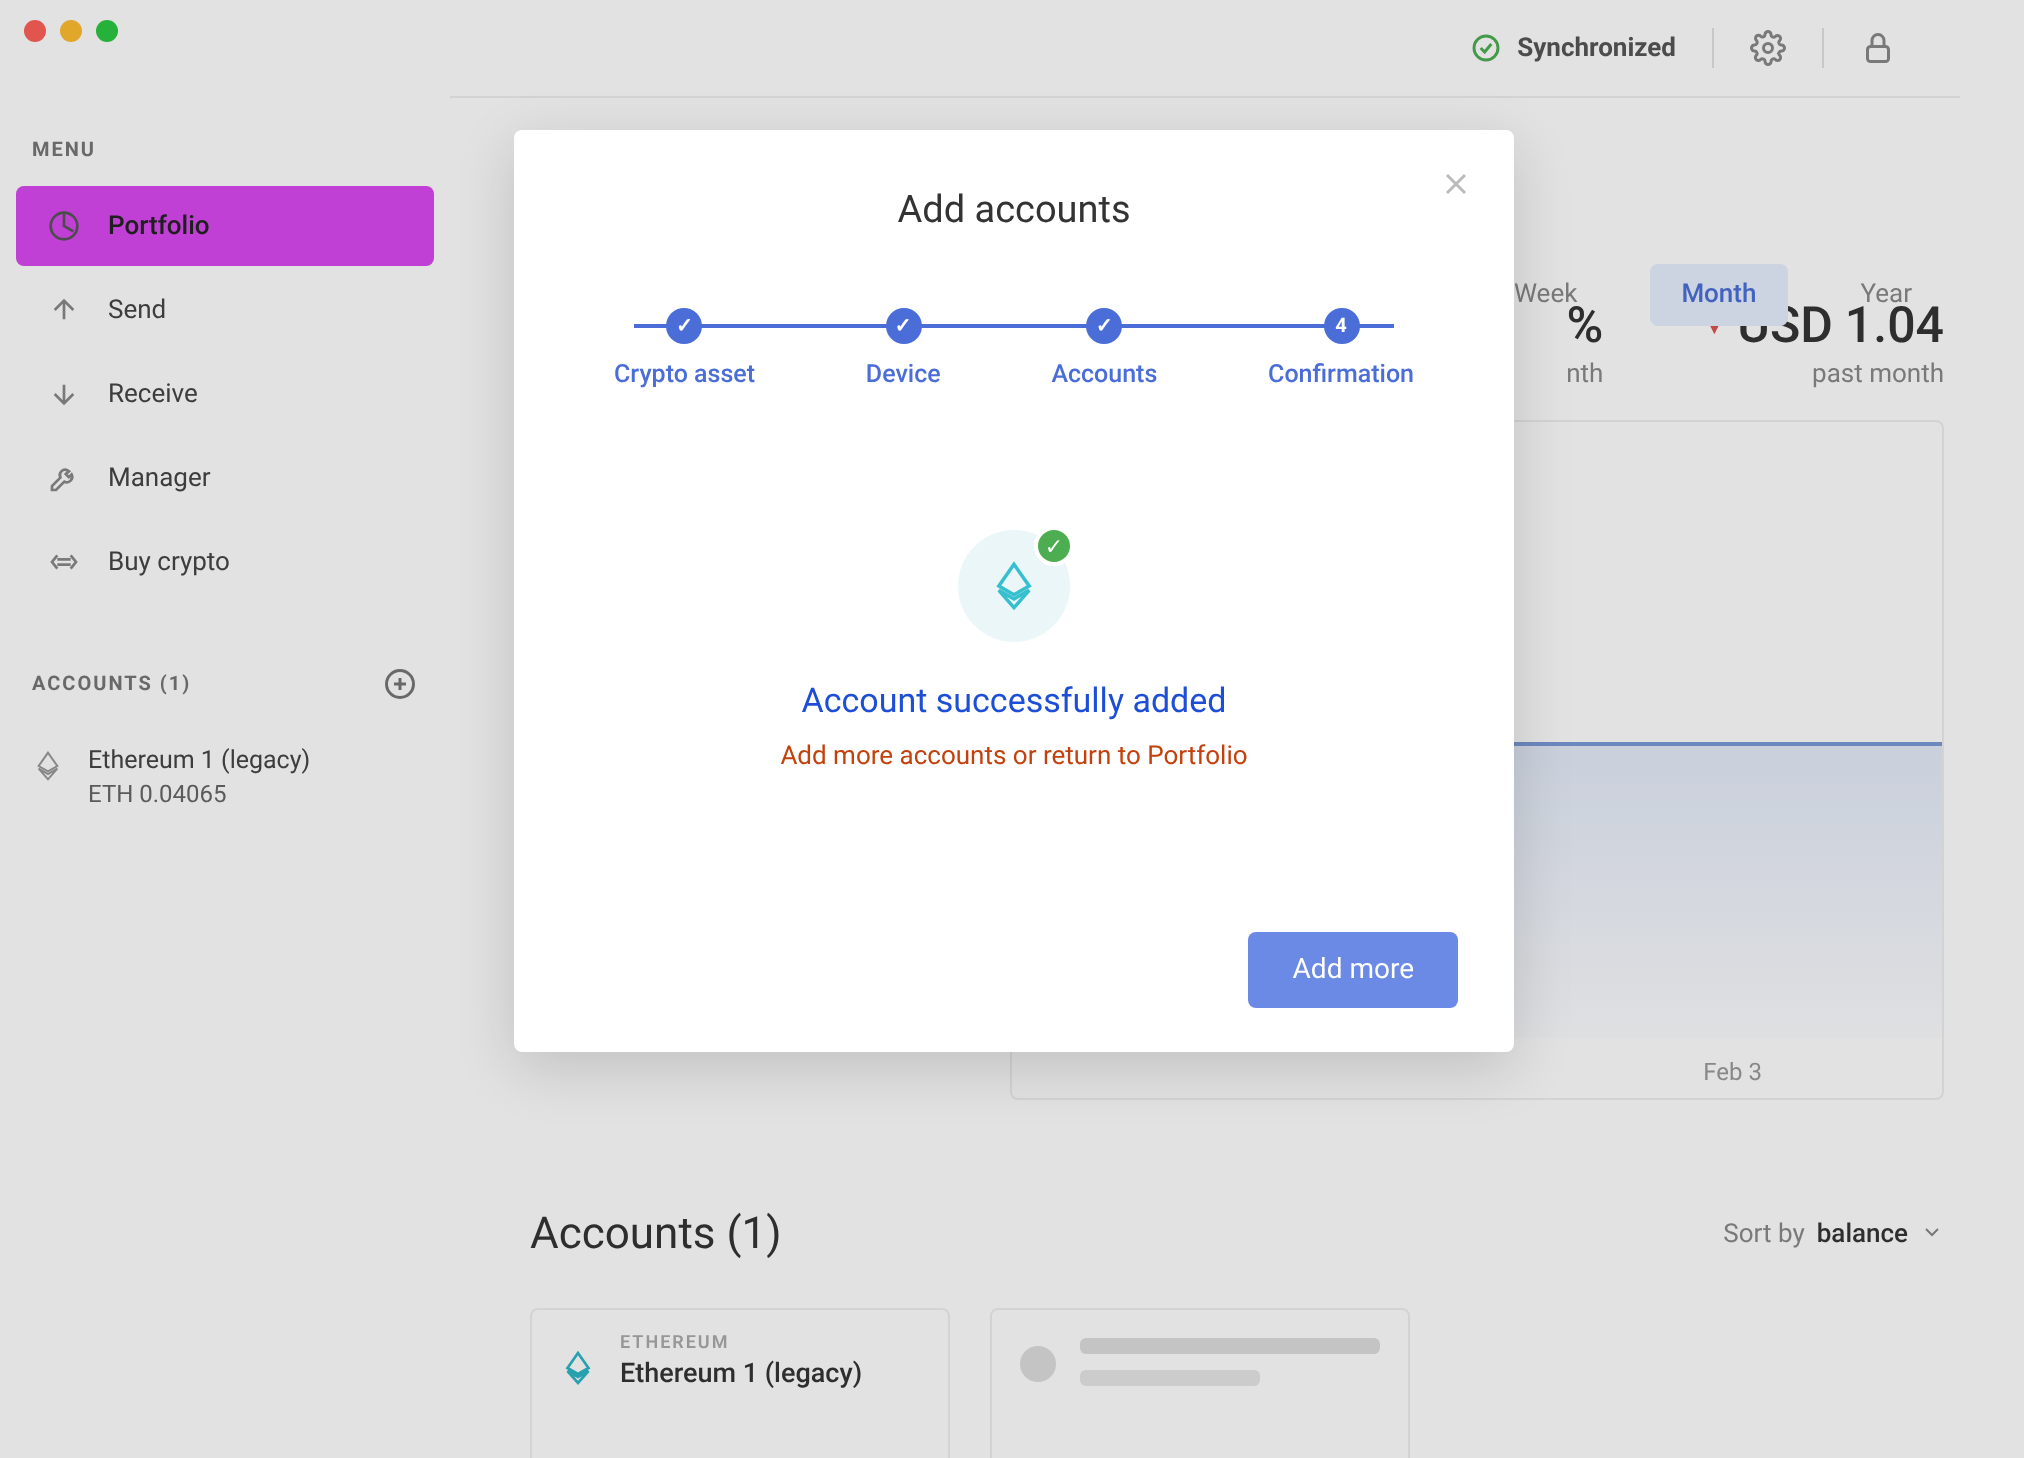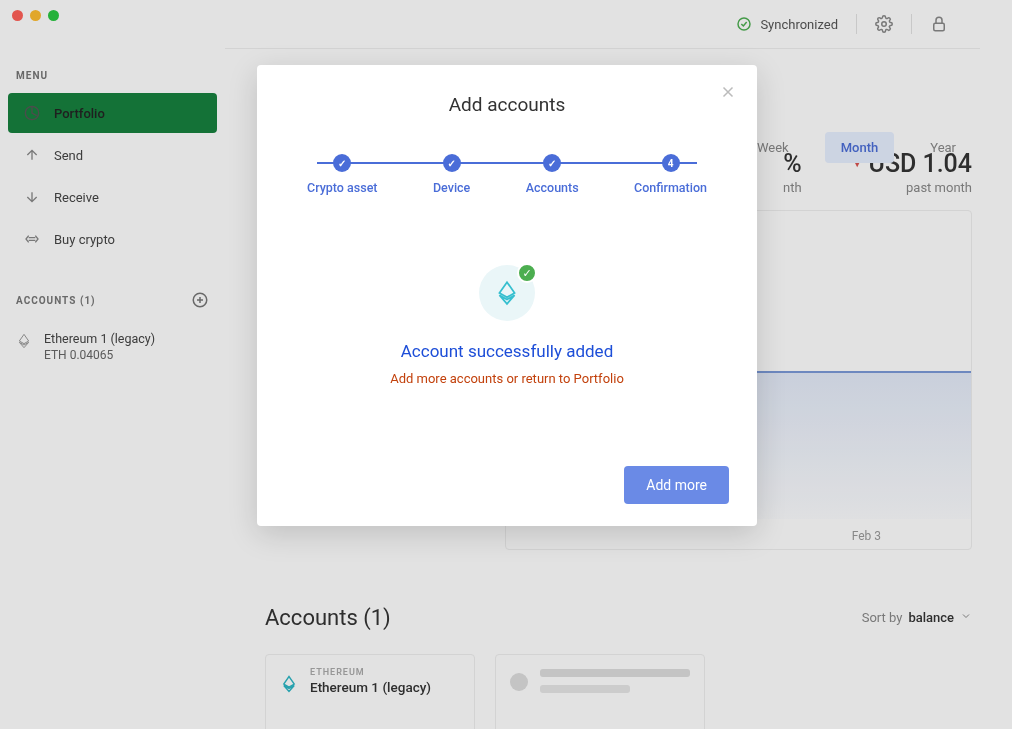--- a/index.html
+++ b/index.html
@@ -9,36 +9,36 @@
   .traffic { position: absolute; top: 10px; left: 12px; display: flex; gap: 7px; z-index: 1; }
   .dot { width: 11px; height: 11px; border-radius: 50%; }
   .dot.red { background: #ff5f57; }
   .dot.yellow { background: #febc2e; }
   .dot.green { background: #28c840; }
 
   
   .sidebar { position: absolute; top: 0; left: 0; width: 225px; height: 100%; background: #fff; padding-top: 56px; }
   .menu-header { font-size: 10px; font-weight: 700; letter-spacing: 1px; color: #767676; padding: 14px 16px 10px; }
   .menu-item { display: flex; align-items: center; gap: 14px; padding: 12px 16px; margin: 2px 8px; border-radius: 4px; font-size: 13px; color: #444; cursor: pointer; }
-  .menu-item.active { background: #15803d; color: #222; font-weight: 500; }
+  .menu-item.active { background: #d946ef; color: #222; font-weight: 500; }
   .menu-icon { width: 16px; height: 16px; display: flex; align-items: center; justify-content: center; color: #888; flex-shrink: 0; }
   .menu-item.active .menu-icon { color: #555; }
 
   .accounts-header { display: flex; align-items: center; justify-content: space-between; padding: 30px 16px 10px; font-size: 10px; font-weight: 700; letter-spacing: 1px; color: #767676; }
   .plus-circle { width: 18px; height: 18px; display:flex; align-items:center; justify-content:center; color:#767676; }
 
   .account-entry { display: flex; align-items: flex-start; gap: 12px; padding: 12px 16px; font-size: 12px; color: #555; cursor:pointer; }
   .account-entry .coin-icon { width: 16px; height: 16px; color: #999; margin-top:2px; flex-shrink:0; }
   .account-entry .line1 { font-size: 12.5px; color: #444; }
   .account-entry .line2 { font-size: 12px; color: #666; margin-top:2px; }
 
   
   .main { position: absolute; left: 225px; top: 0; right: 0; height: 100%; background: #fff; }
 
-  .topbar { display: flex; justify-content: flex-end; align-items: center; gap: 18px; padding: 14px 32px; border-bottom: 1px solid #eee; margin: 0 32px 0 0; }
+  .topbar { display: flex; justify-content: flex-end; align-items: center; gap: 18px; padding: 14px 32px; border-bottom: 1px solid #eee; margin: 0 32px 0 0; font-weight: bold; }
   .topbar .divider { width:1px; height:20px; background:#e2e2e2; }
   .sync { display: flex; align-items: center; gap: 8px; font-size: 13px; color: #555; }
   .sync-icon { width: 16px; height: 16px; color: #4cae50; }
   .topicon { width: 18px; height: 18px; color: #888; cursor:pointer; }
 
   .stats-row { display: flex; justify-content: flex-end; gap: 50px; padding: 40px 40px 0; }
   .stat { text-align: right; }
   .stat .big { font-size: 25px; font-weight: 500; color: #333; display:flex; align-items:center; justify-content:flex-end; gap:6px; }
   .stat .sub { font-size: 13px; color: #888; margin-top: 2px; }
   .stat .caret { color: #d9534f; font-size:11px; }
@@ -128,20 +128,28 @@
 
   <div class="menu-item">
     <span class="menu-icon">
       <svg width="16" height="16" viewBox="0 0 24 24" fill="none" stroke="currentColor" stroke-width="2">
           <path d="M12 5v14M5 12l7 7 7-7"></path>
         </svg>
     </span>
     <span>Receive</span>
   </div>
 
+  <div class="menu-item">
+    <span class="menu-icon">
+      <svg width="16" height="16" viewBox="0 0 24 24" fill="none" stroke="currentColor" stroke-width="2">
+          <path d="M14.7 6.3a4 4 0 0 0-5.4 5.4L3 18v3h3l6.3-6.3a4 4 0 0 0 5.4-5.4l-2.1 2.1-2.3-2.3 2.4-2.1z"></path>
+        </svg>
+    </span>
+    <span>Manager</span>
+  </div>
 
   <div class="menu-item">
     <span class="menu-icon">
       <svg width="16" height="16" viewBox="0 0 24 24" fill="none" stroke="currentColor" stroke-width="2">
           <path d="M7 10h10M7 14h10M17 7l4 5-4 5M7 7l-4 5 4 5"></path>
         </svg>
     </span>
     <span>Buy crypto</span>
   </div>
 

